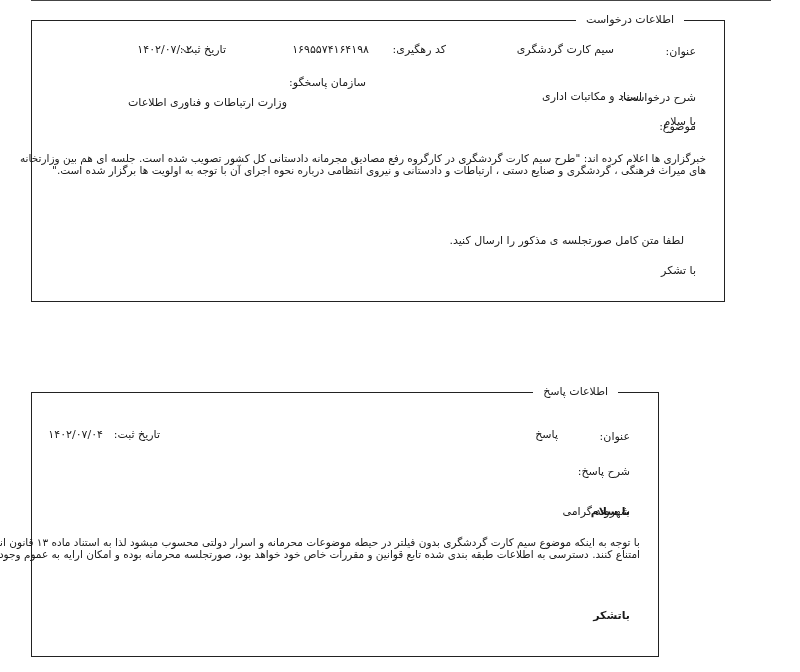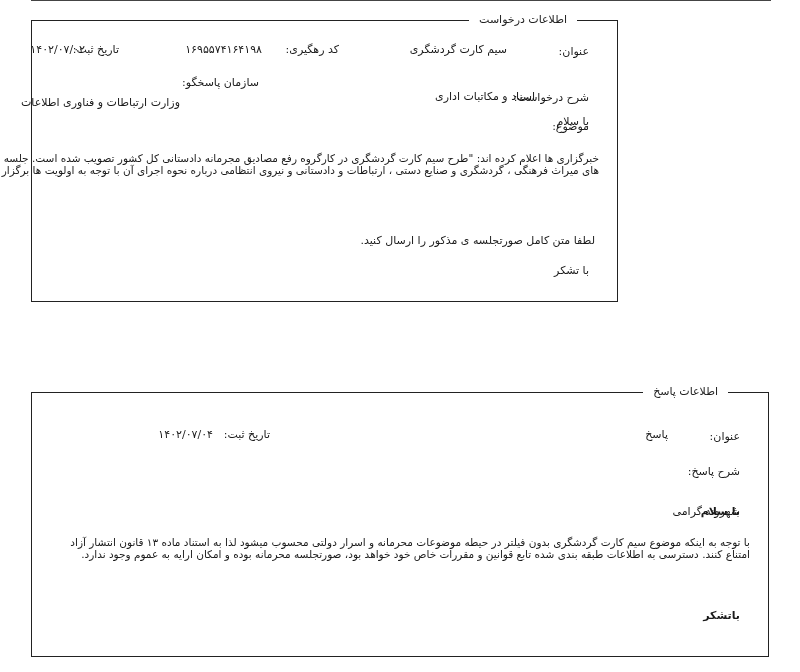--- a/index.html
+++ b/index.html
@@ -22,22 +22,22 @@
       width: 740px;
       height: 1px;
       background: #444;
     }
     .panel {
       position: absolute;
       border: 1.5px solid #222;
       box-sizing: border-box;
       direction: rtl;
     }
-    #panel-request { left: 31px; top: 20px; width: 587px; height: 282px; }
-    #panel-response { left: 31px; top: 392px; width: 738px; height: 265px; }
+    #panel-request { left: 31px; top: 20px; width: 694px; height: 282px; }
+    #panel-response { left: 31px; top: 392px; width: 628px; height: 265px; }
 
     .legend {
       position: absolute;
       top: -9px;
       right: 40px;
       background: #fff;
       padding: 0 10px;
       font-size: 11px;
       line-height: 16px;
       color: #222;
@@ -81,21 +81,21 @@
   <span class="abs" style="right:437px; top:55px;margin-top:20px;">وزارت ارتباطات و فناوری اطلاعات</span>
 
   <span class="abs" style="right:28px; top:70px;margin-left:16px;">شرح درخواست:</span>
   <span class="abs" style="right:28px; top:94px;">با سلام</span>
 
   <div class="para" style="right:18px; top:131px; width:712px;">
     <div style="white-space:nowrap;">خبرگزاری ها اعلام کرده اند: "طرح سیم کارت گردشگری در کارگروه رفع مصادیق مجرمانه دادستانی کل کشور تصویب شده است. جلسه ای هم بین وزارتخانه</div>
     <div style="white-space:nowrap;">های میراث فرهنگی ، گردشگری و صنایع دستی ، ارتباطات و دادستانی و نیروی انتظامی درباره نحوه اجرای آن با توجه به اولویت ها برگزار شده است."</div>
   </div>
 
-  <span class="abs" style="right:22px; top:213px;">لطفا متن کامل صورتجلسه ی مذکور را ارسال کنید.</span>
+  <span class="abs" style="right:40px; top:213px;">لطفا متن کامل صورتجلسه ی مذکور را ارسال کنید.</span>
   <span class="abs" style="right:28px; top:243px;">با تشکر</span>
 </div>
 
 <div class="panel" id="panel-response">
   <span class="legend">اطلاعات پاسخ</span>
 
   <span class="abs" style="right:28px; top:37px;">عنوان:</span>
   <span class="abs" style="right:100px; top:35px;">پاسخ</span>
 
   <span class="abs" style="right:498px; top:35px;">تاریخ ثبت:</span>

